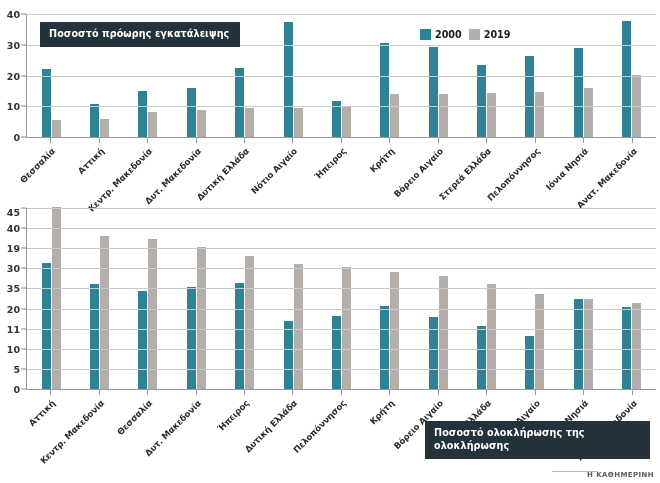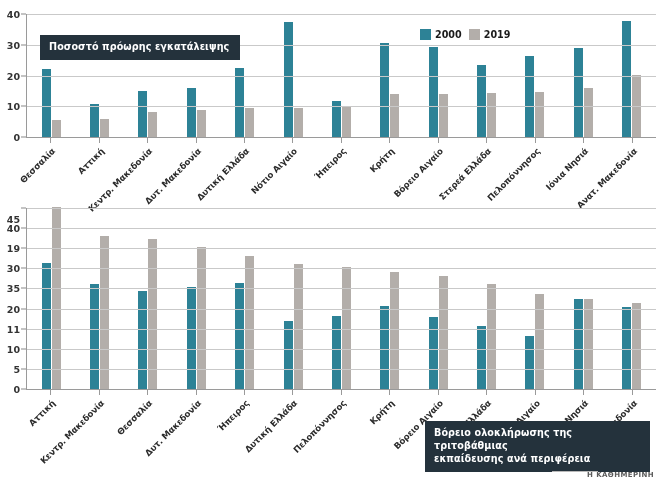--- a/index.html
+++ b/index.html
@@ -153,21 +153,21 @@
     position: absolute;
     background: #24323c;
     color: #ffffff;
     font-size: 9.6px;
     font-weight: 700;
     line-height: 1.35;
     padding: 6px 9px 6px 9px;
     box-sizing: border-box;
     letter-spacing: 0.1px;
   }
-  #title-top    { left: 40px;  top: 14px;  width: 200px; margin-top: 13px; }
+  #title-top    { left: 40px;  top: 14px;  width: 200px; }
   #title-bottom { left: 425px; top: 221px; width: 225px; }
   .titlebox .tline { display: block; }
 
   
   .legend {
     position: absolute;
     display: flex;
     align-items: center;
     gap: 7px;
     font-size: 9.6px;
@@ -403,21 +403,21 @@
           <div class="ytick" style="top: 100.556px;">20</div>
           <div class="ytick-mark" style="top: 100.556px;"></div>
           <div class="ytick" style="top: 80.4444px;">35</div>
           <div class="ytick-mark" style="top: 80.4444px;"></div>
           <div class="ytick" style="top: 60.3333px;">30</div>
           <div class="ytick-mark" style="top: 60.3333px;"></div>
           <div class="ytick" style="top: 40.2222px;">19</div>
           <div class="ytick-mark" style="top: 40.2222px;"></div>
           <div class="ytick" style="top: 20.1111px;">40</div>
           <div class="ytick-mark" style="top: 20.1111px;"></div>
-          <div class="ytick" style="top: 11px;">45</div>
+          <div class="ytick" style="top: 4px;">45</div>
           <div class="ytick-mark" style="top: 0px;"></div>
         </div>
       <div class="plot" id="plot-bottom">
         <div class="bars" id="bars-bottom">
             <div class="group">
               <div class="bar s2000" title="Αττική · 2000: 31.3" style="height: 125.896px; background: rgb(45, 130, 150);"></div>
               <div class="bar s2014" title="Αττική · 2014: 45.2" style="height: 181.804px; background: rgb(179, 174, 170);"></div>
             </div>
             <div class="group">
               <div class="bar s2000" title="Κεντρ. Μακεδονία · 2000: 26.2" style="height: 105.382px; background: rgb(45, 130, 150);"></div>
@@ -557,21 +557,20 @@
         </div>
         <div class="xlabel-slot" style="width: 7.69231%;">
           <div class="xlabel">Ιόνια Νησιά</div>
         </div>
         <div class="xlabel-slot" style="width: 7.69231%;">
           <div class="xlabel">Ανατ. Μακεδονία</div>
         </div>
       </div>
 
     <div class="titlebox" id="title-bottom">
-      <span class="tline">Βόρειο ολοκλήρωσης της τριτοβάθμιας</span>
-      <span class="tline">εκπαίδευσης ανά περιφέρεια</span>
+      <span class="tline">Ποσοστό ολοκλήρωσης της ολοκλήρωσης</span>
     </div>
   </div>
 
   <div id="watermark-rule"></div>
   <div id="watermark">Η ΚΑΘΗΜΕΡΙΝΗ</div>
 
 </div>
 
 </body></html>

